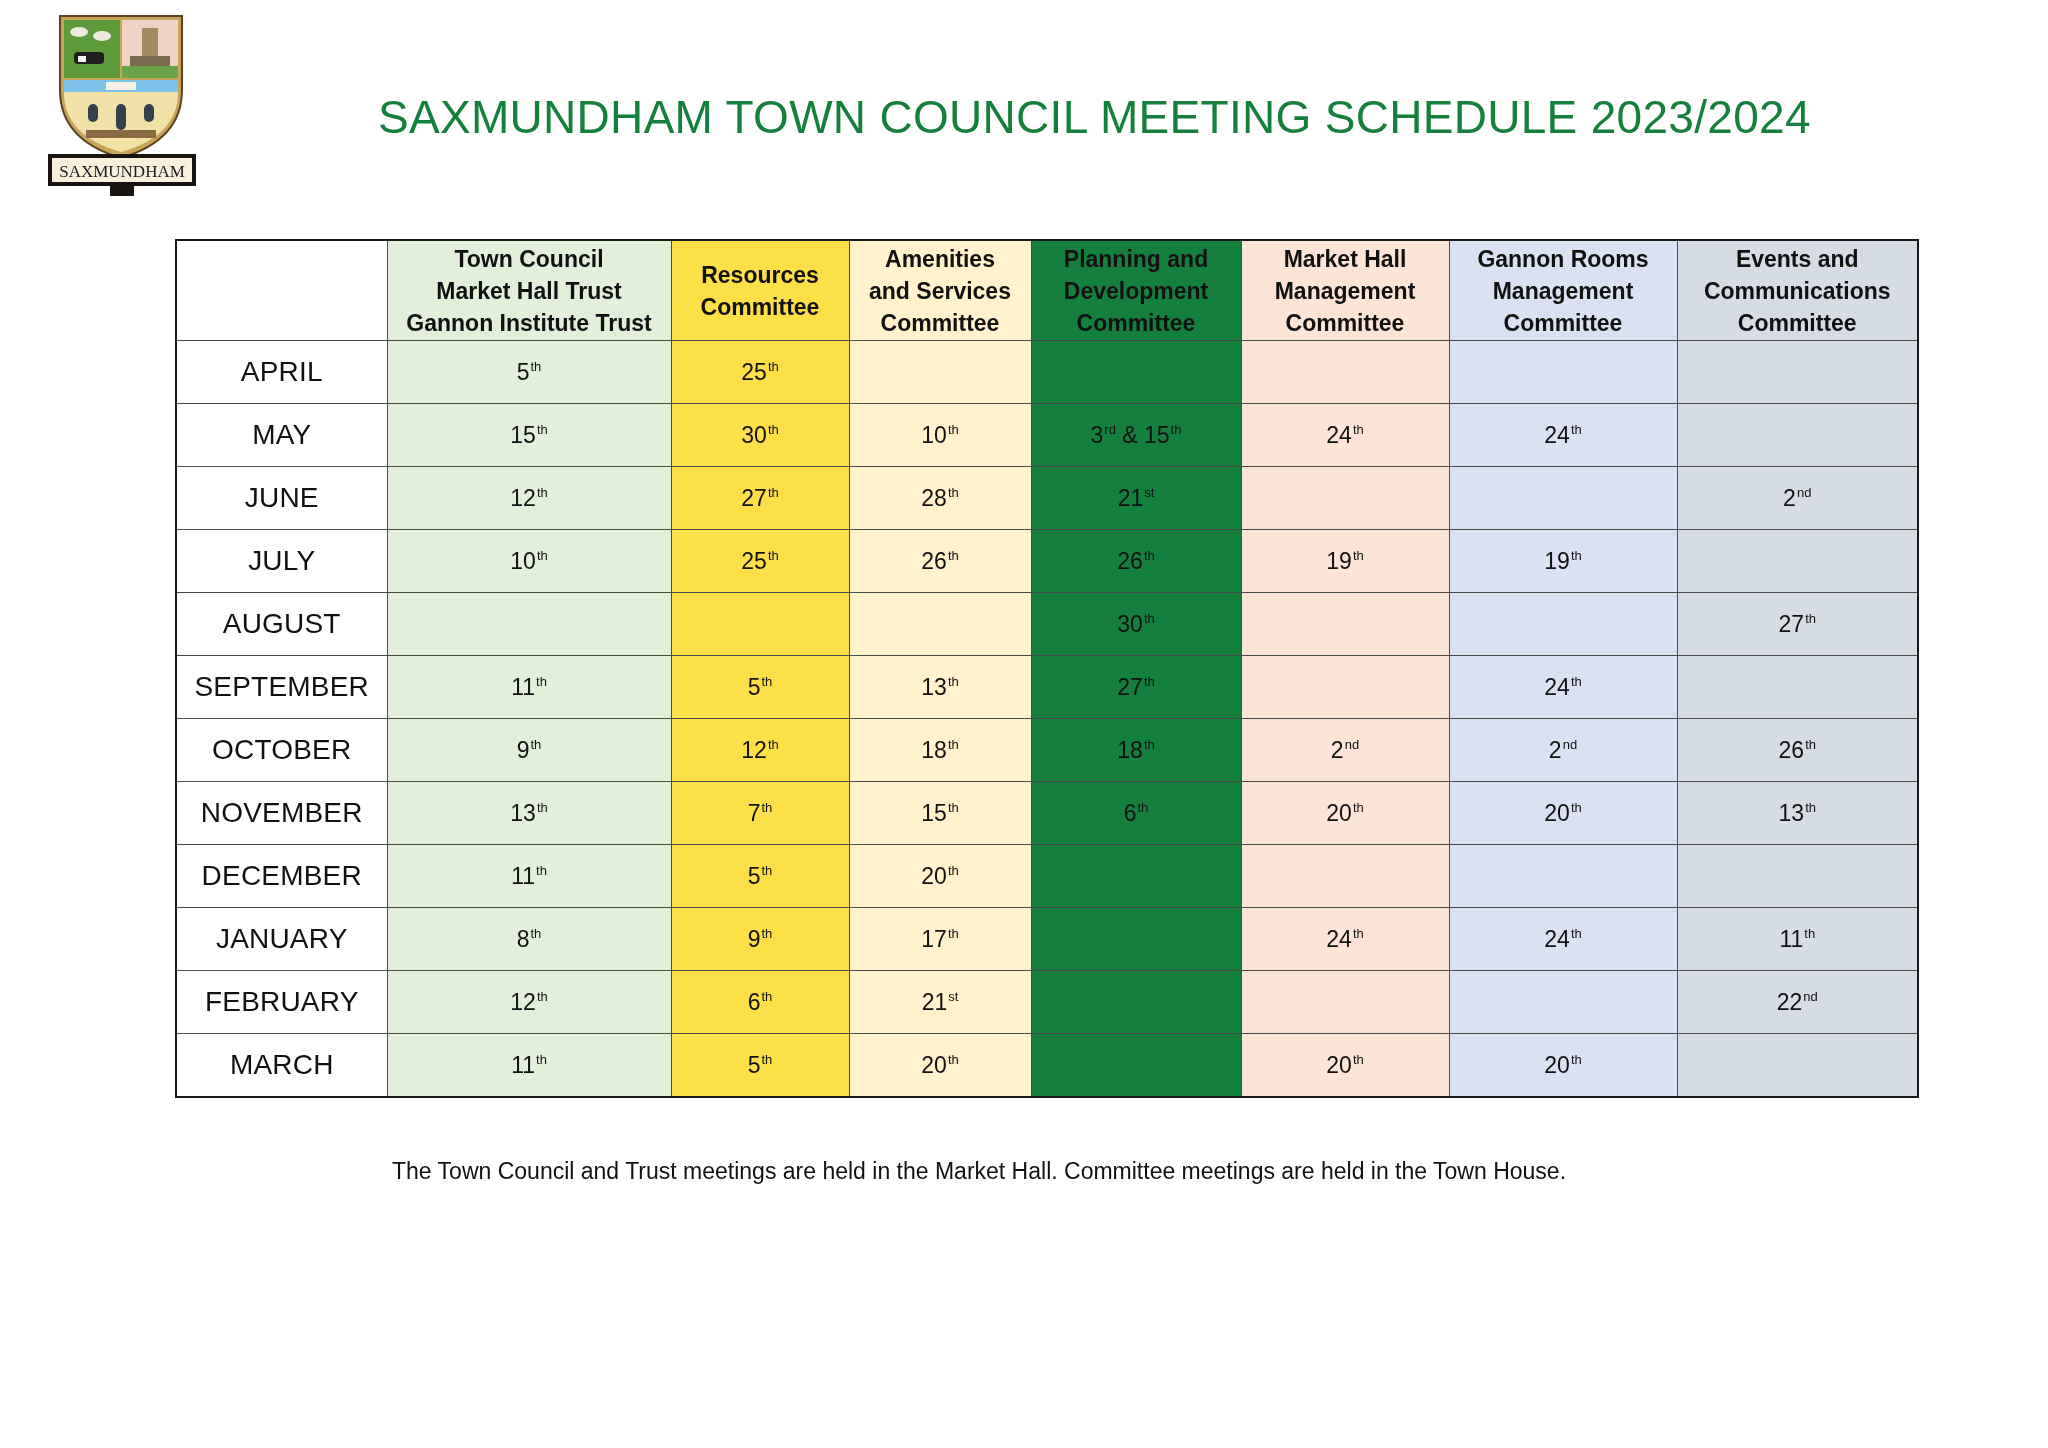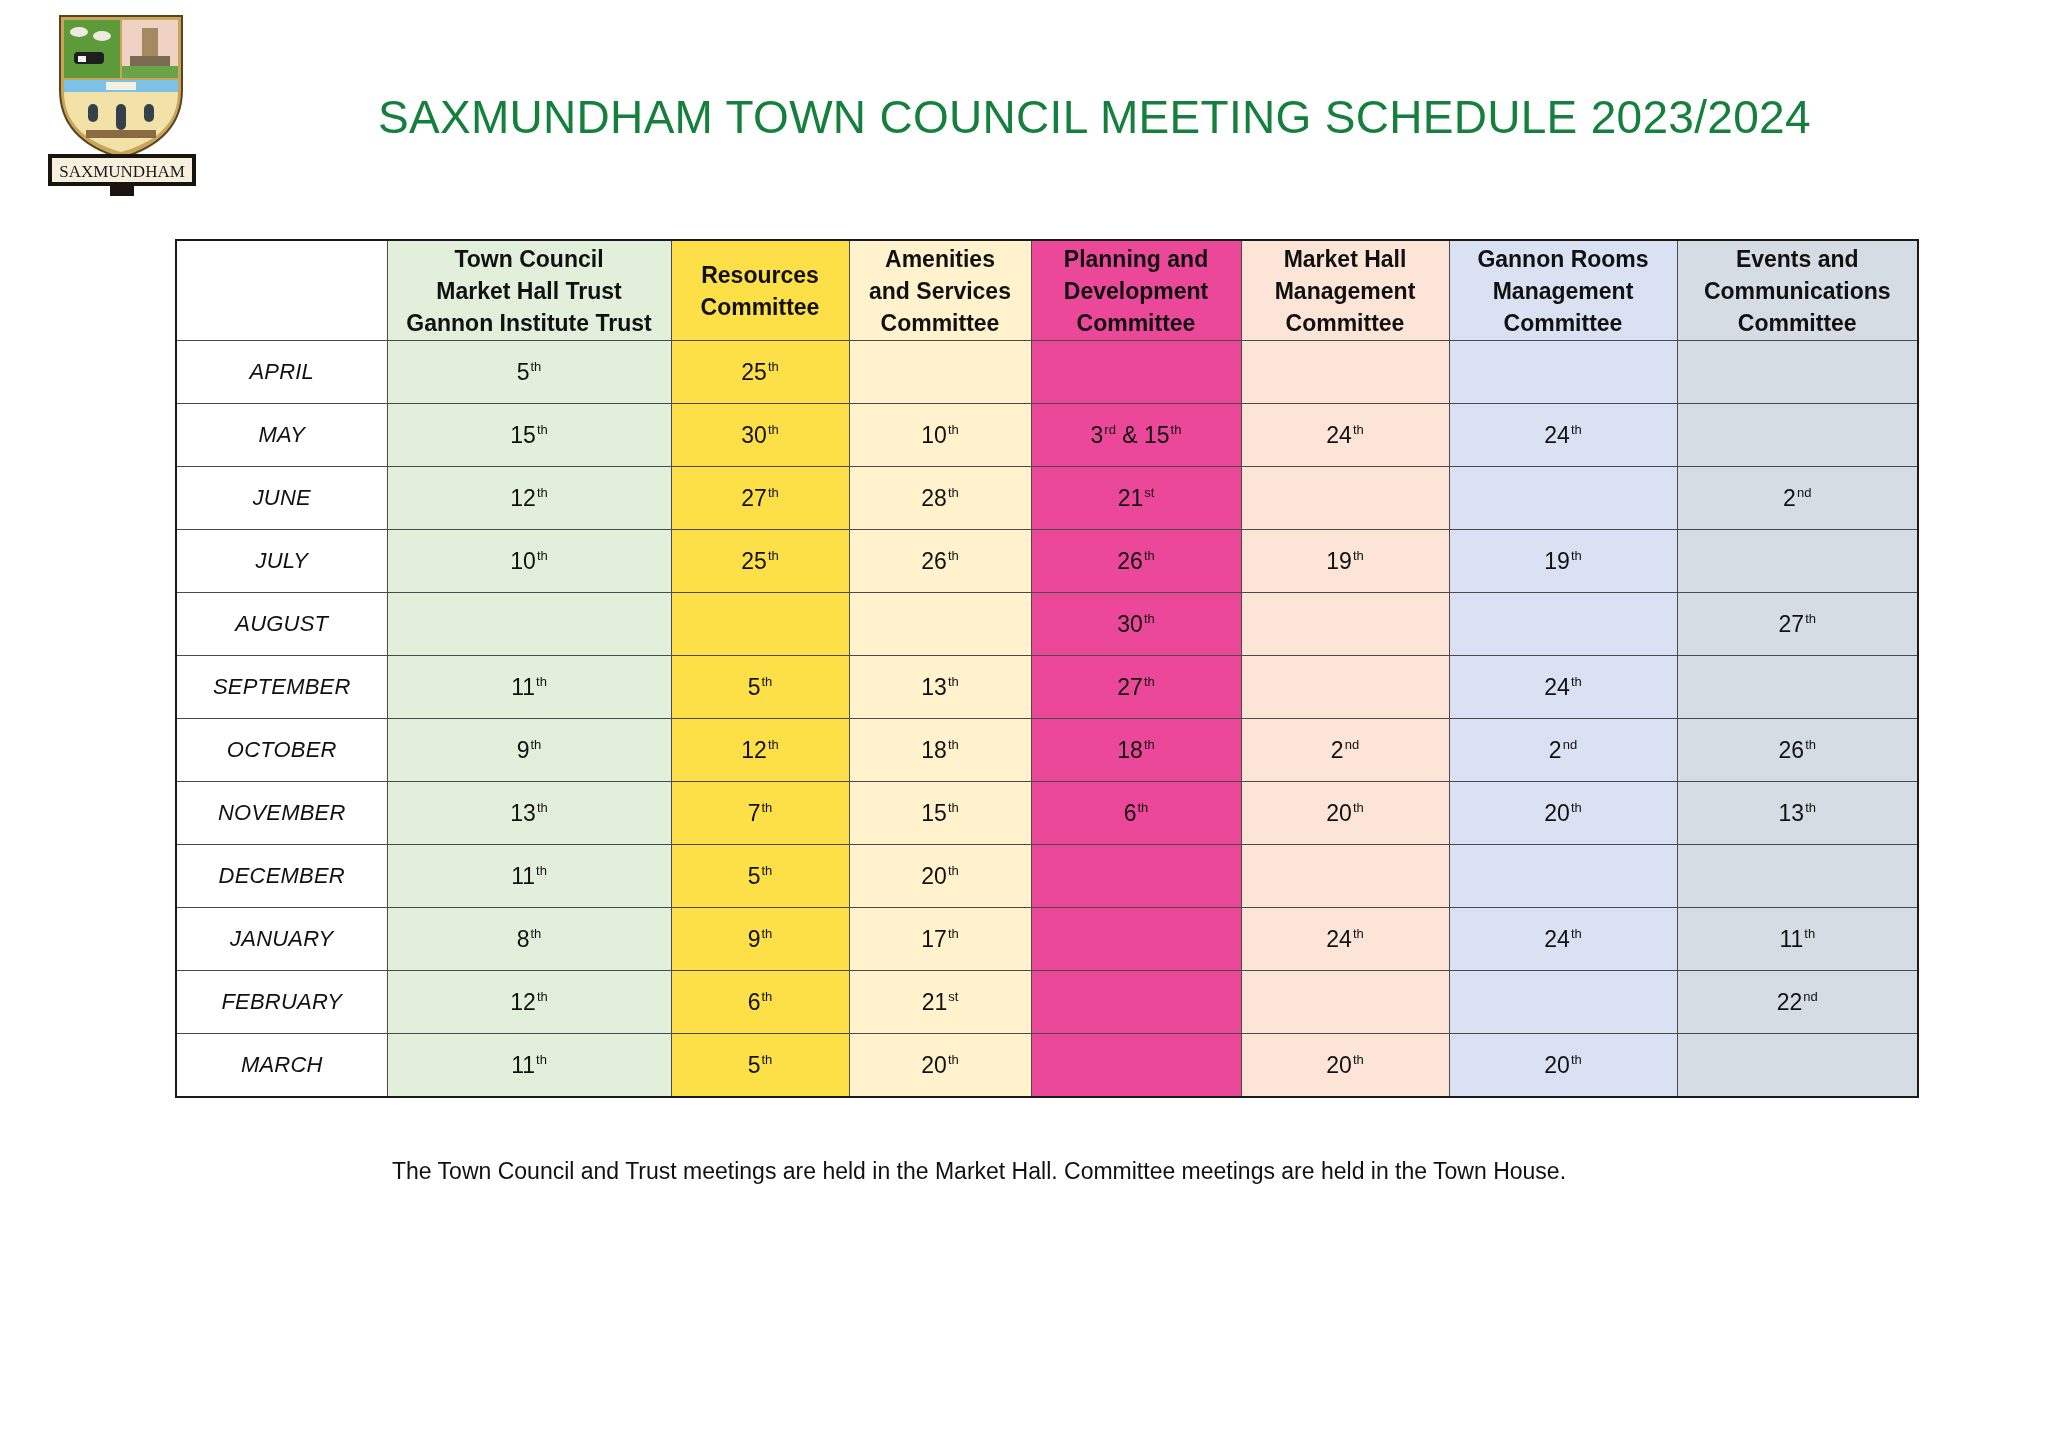--- a/index.html
+++ b/index.html
@@ -9,28 +9,28 @@
   .logo { position: absolute; left: 46px; top: 12px; width: 152px; height: 186px; }
 
   .title { position: absolute; left: 378px; top: 90px; width: 1420px;
            font-size: 46px; letter-spacing: 0.3px; white-space: nowrap; color: #15803d; }
 
   .schedule { position: absolute; left: 175px; top: 239px; width: 1742px;
               border-collapse: collapse; table-layout: fixed; border: 2.5px solid #1a1a1a; }
   .schedule th, .schedule td { border: 1.5px solid #4a4a4a; text-align: center; vertical-align: middle; padding: 0; }
   .schedule th { height: 99px; font-weight: bold; font-size: 23px; line-height: 32px; }
   .schedule td { height: 62px; font-size: 23px; }
-  .schedule td.month { background: #ffffff; font-size: 22px; letter-spacing: 0.2px; font-style: italic; }
+  .schedule td.month { background: #ffffff; font-size: 28px; letter-spacing: 0.2px; }
   .schedule th.blank { background: #ffffff; }
   .schedule sup { font-size: 13px; vertical-align: 9px; margin-left: 1px; }
 
   .c0 { background: #e2efda; }
   .c1 { background: #fde047; }
   .c2 { background: #fff2cc; }
-  .c3 { background: #ec4899; }
+  .c3 { background: #15803d; }
   .c4 { background: #fce4d6; }
   .c5 { background: #d9e1f2; }
   .c6 { background: #d6dce4; }
 
   .footer-note { position: absolute; left: 392px; top: 1158px; font-size: 23px; white-space: nowrap; color: #111; }
 </style>
 </head>
 <body>
 
 <svg class="logo" viewBox="0 0 152 186" xmlns="http://www.w3.org/2000/svg">

